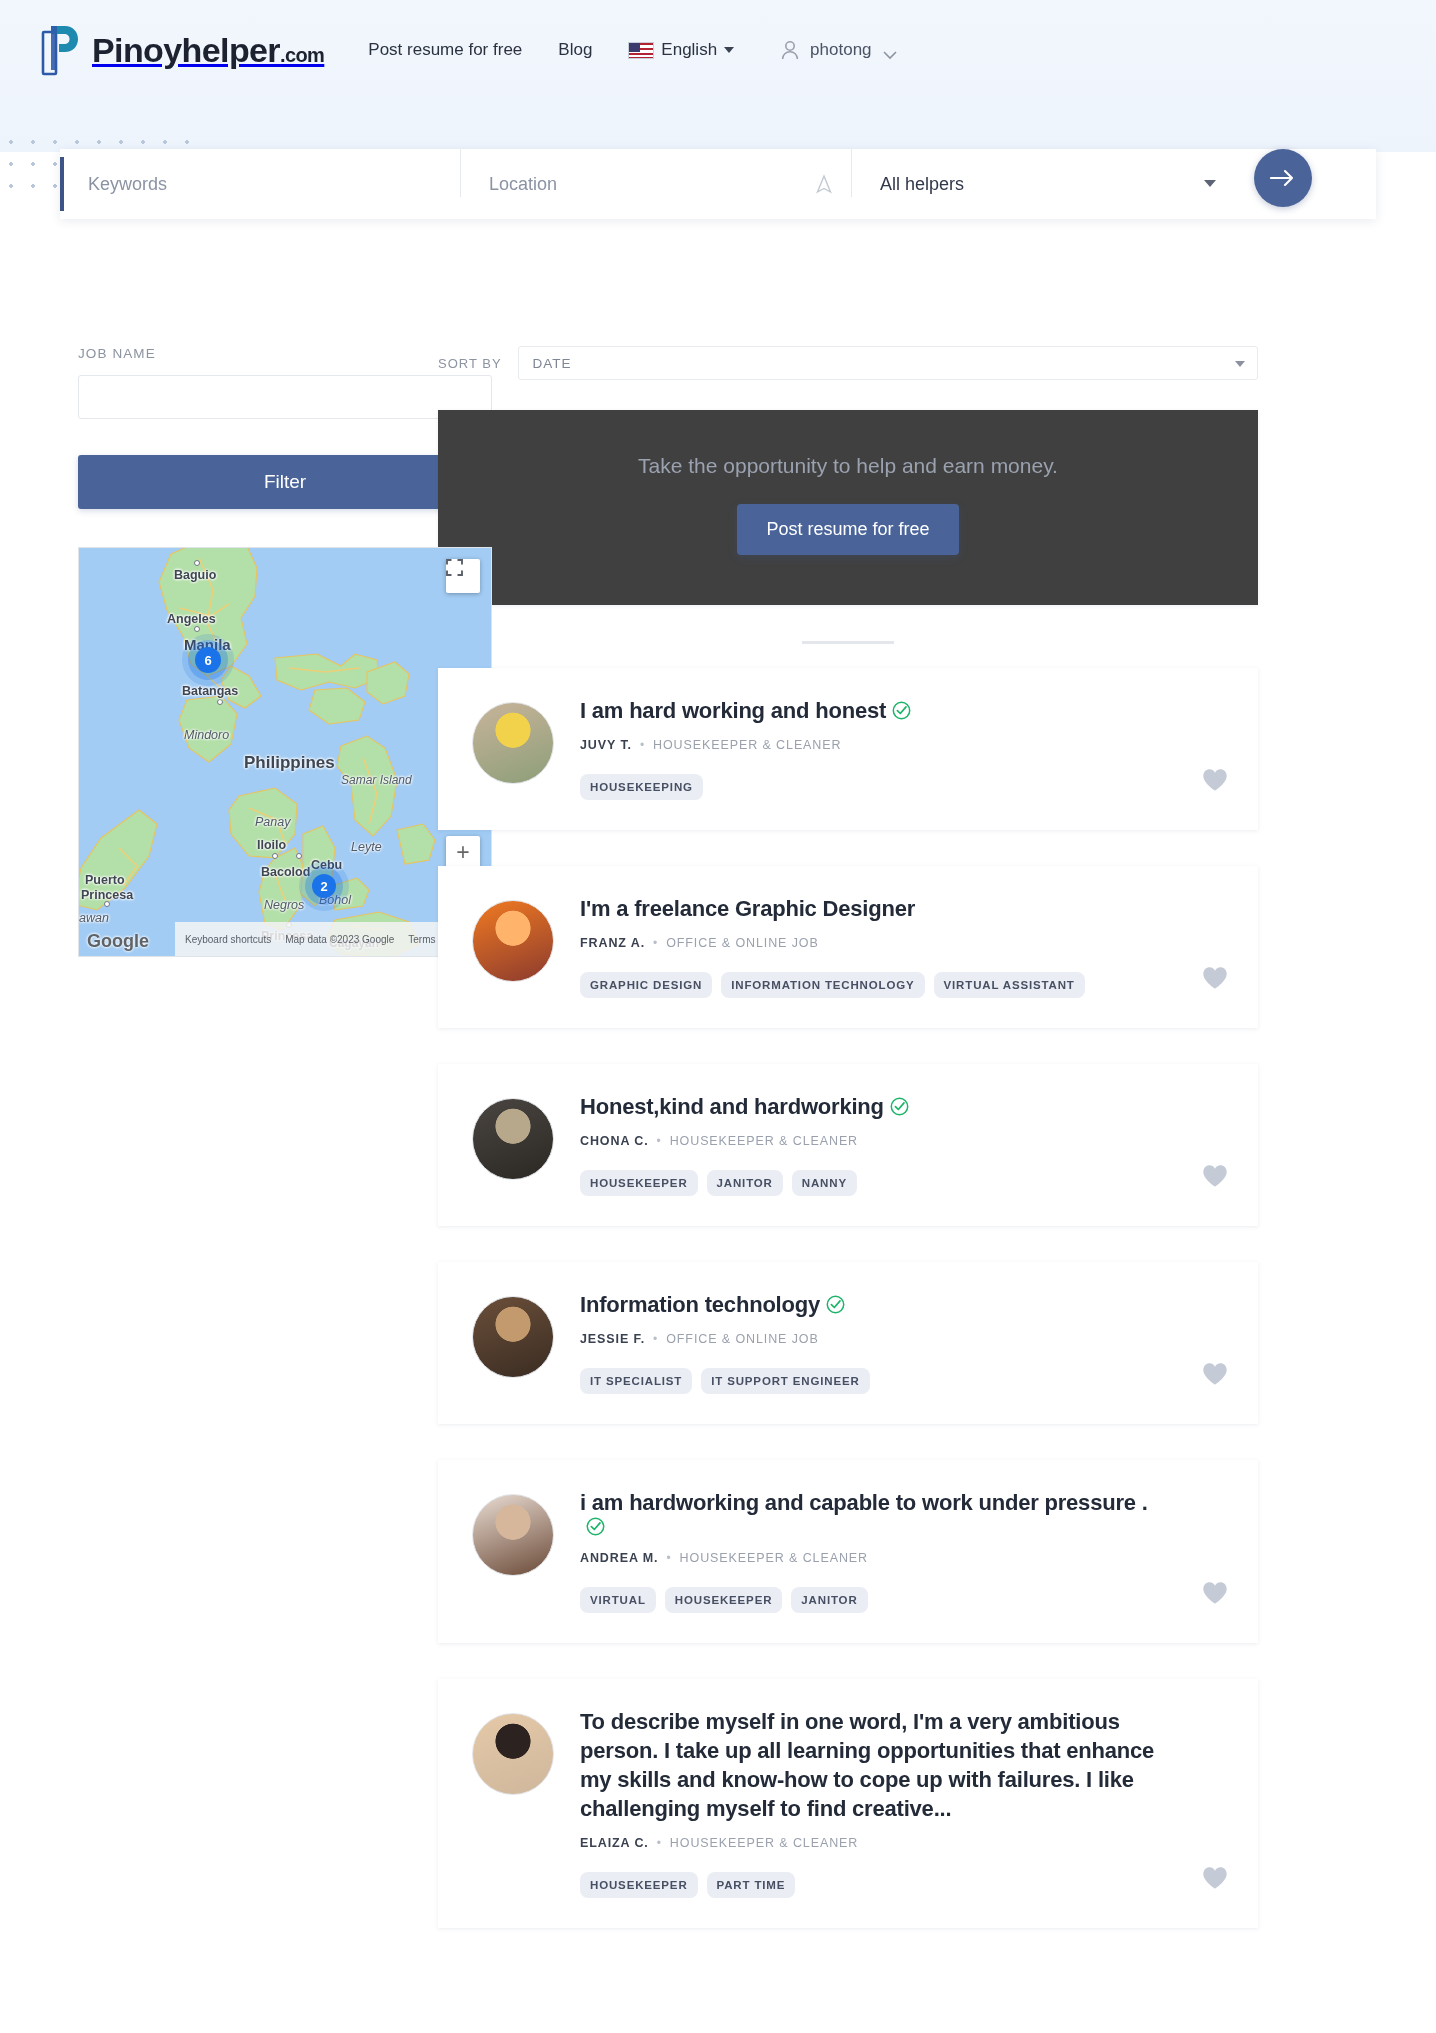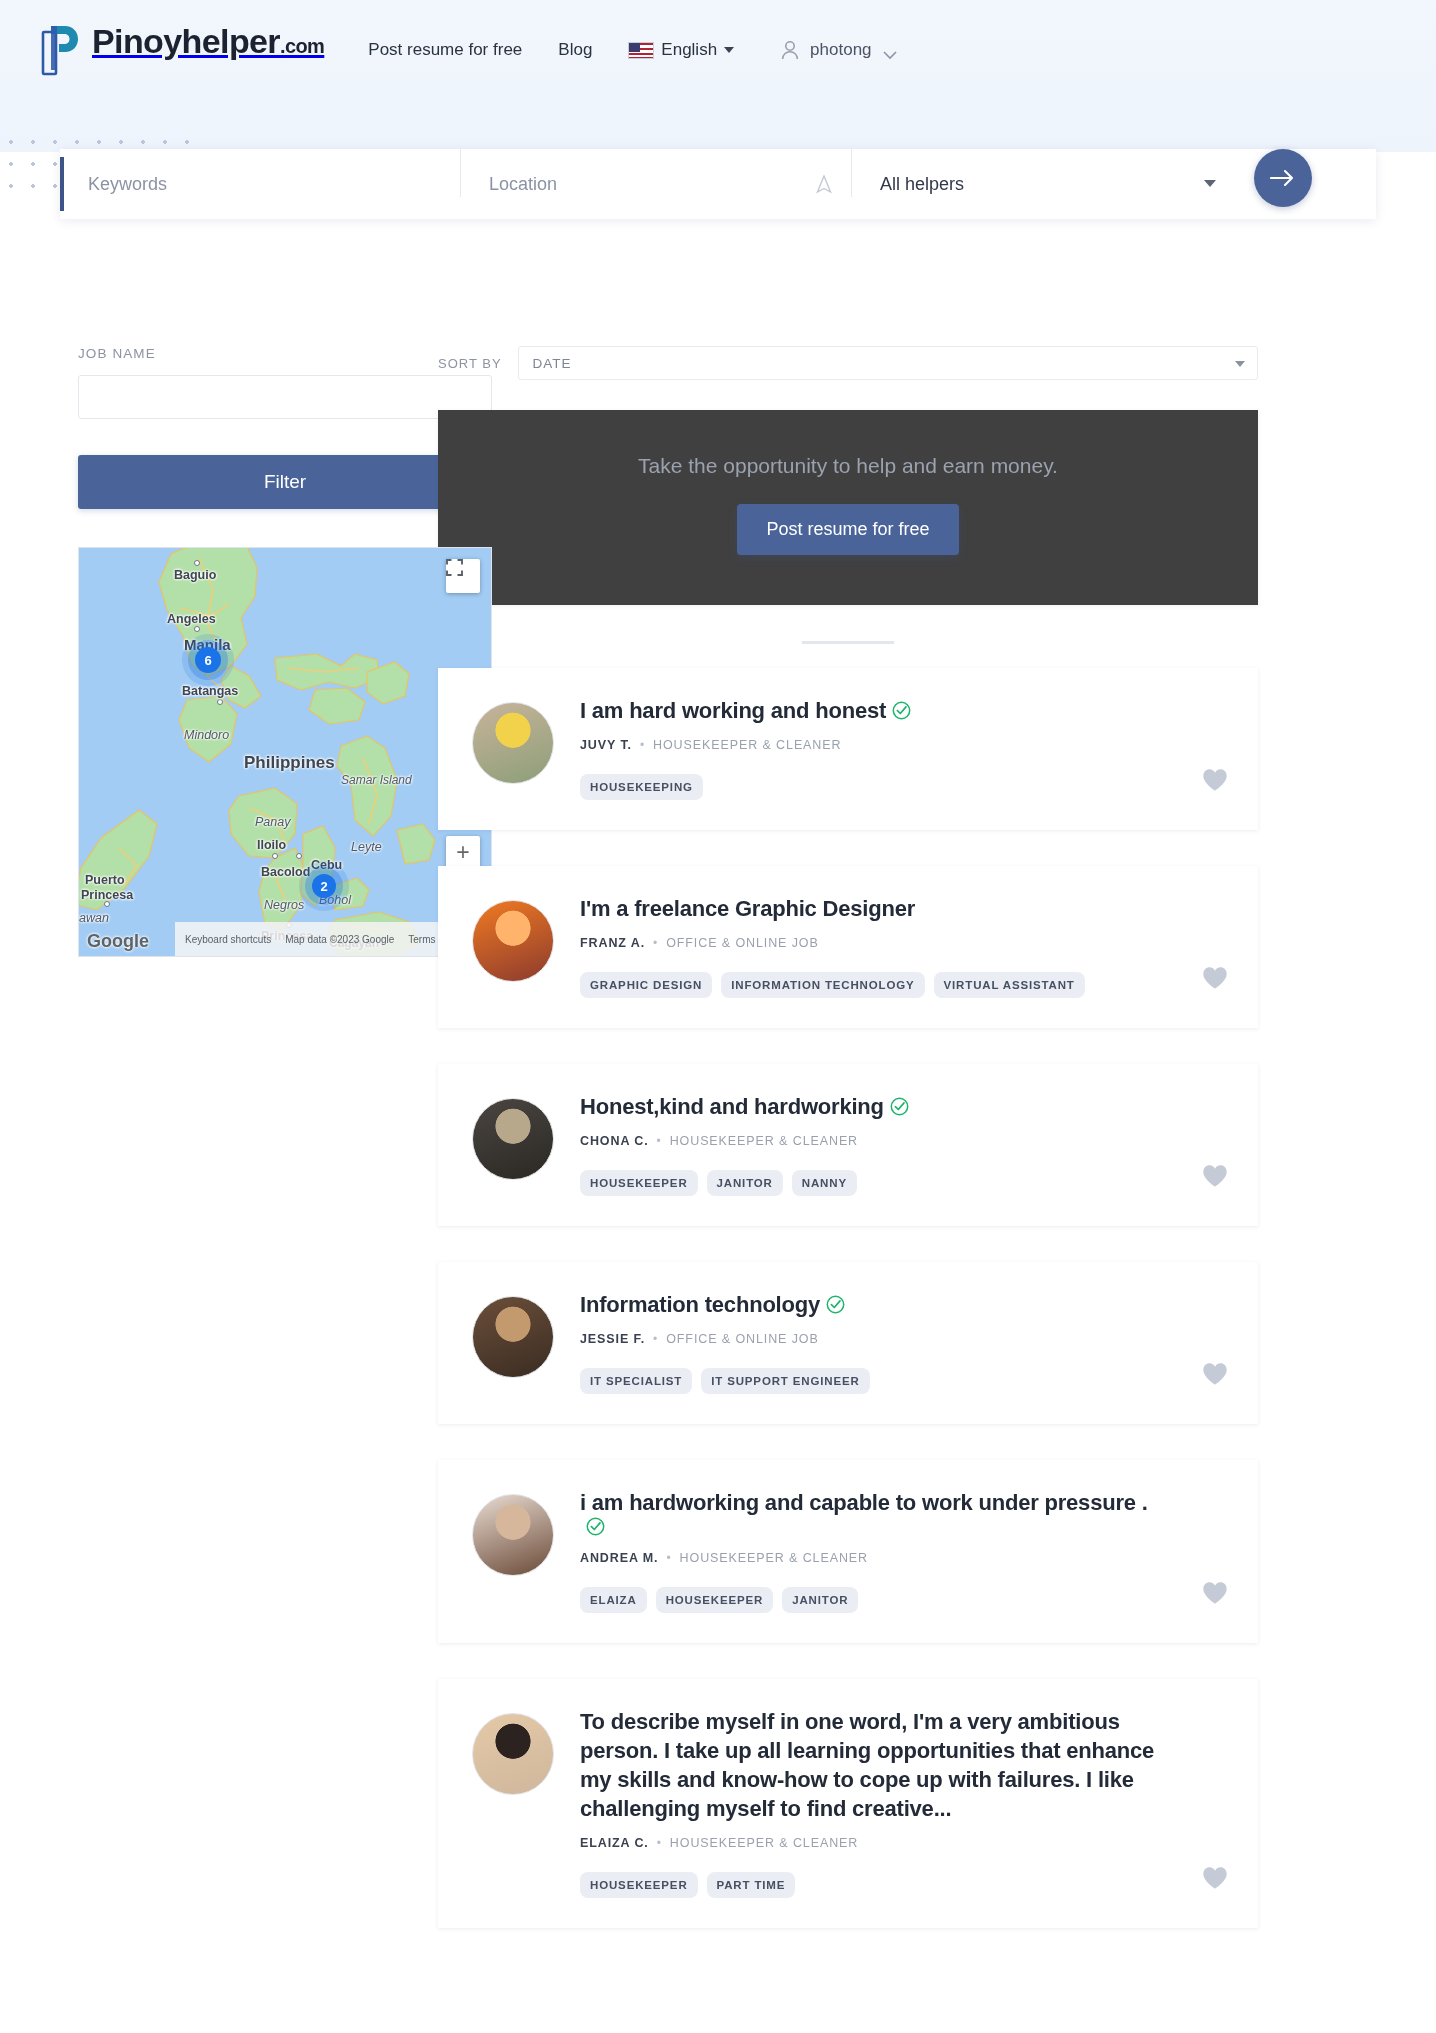--- a/index.html
+++ b/index.html
@@ -18,21 +18,21 @@
     background: linear-gradient(180deg, #f2f7fd 0%, #eef4fc 100%);
   }
   .header {
     position: relative;
     height: 100px;
     display: flex;
     align-items: center;
     padding-left: 38px;
     z-index: 5;
   }
-  .logo { display: flex; gap: 0px; margin-right: 44px; }
+  .logo { display: flex; align-items: center; gap: 0px; margin-right: 44px; }
   .logo-mark { width: 46px; height: 52px; position: relative; margin-right: 8px; }
   .logo-text {
     font-size: 34px; font-weight: bold; color: #1c2230;
     letter-spacing: -0.6px; line-height: 1;
   }
   .logo-text .dotcom { font-size: 20px; font-weight: bold; color: #1c2230; }
 
   .nav { display: flex; align-items: center; gap: 0; }
   .nav-link {
     font-size: 17px; color: #2b3240; text-decoration: none;
@@ -557,21 +557,21 @@
             <div><span class="card-title">i am hardworking and capable to work under pressure .</span><span class="verified"><svg width="19" height="19" viewBox="0 0 19 19">
                   <circle cx="9.5" cy="9.5" r="8.2" fill="none" stroke="#1cb46a" stroke-width="1.5"></circle>
                   <path d="M5.4 9.7 L8.3 12.5 L14 5.9" fill="none" stroke="#1cb46a" stroke-width="1.7" stroke-linecap="round" stroke-linejoin="round"></path>
                 </svg></span></div>
             <div class="card-meta">
               <span class="meta-name">ANDREA M.</span>
               <span class="meta-dot">•</span>
               <span class="meta-cat">HOUSEKEEPER &amp; CLEANER</span>
             </div>
             <div class="tags">
-              <span class="tag">ELAIZA</span>
+              <span class="tag">VIRTUAL</span>
               <span class="tag">HOUSEKEEPER</span>
               <span class="tag">JANITOR</span>
             </div>
           </div>
           <div class="fav"><svg width="26" height="24" viewBox="0 0 26 24">
               <path d="M13 22.5 C13 22.5 1.3 15.2 1.3 7.9 C1.3 4 4.3 1.3 7.6 1.3 C10.1 1.3 12 2.8 13 4.7 C14 2.8 15.9 1.3 18.4 1.3 C21.7 1.3 24.7 4 24.7 7.9 C24.7 15.2 13 22.5 13 22.5 Z" fill="#c5cbd6"></path>
             </svg></div>
         </div>
         <div class="card">
           <div class="avatar" style="background: radial-gradient(circle at 50% 34%, rgb(44, 35, 32) 0px, rgb(44, 35, 32) 26%, transparent 27%), linear-gradient(160deg, rgb(229, 201, 168) 0%, rgb(207, 183, 156) 100%);"></div>

